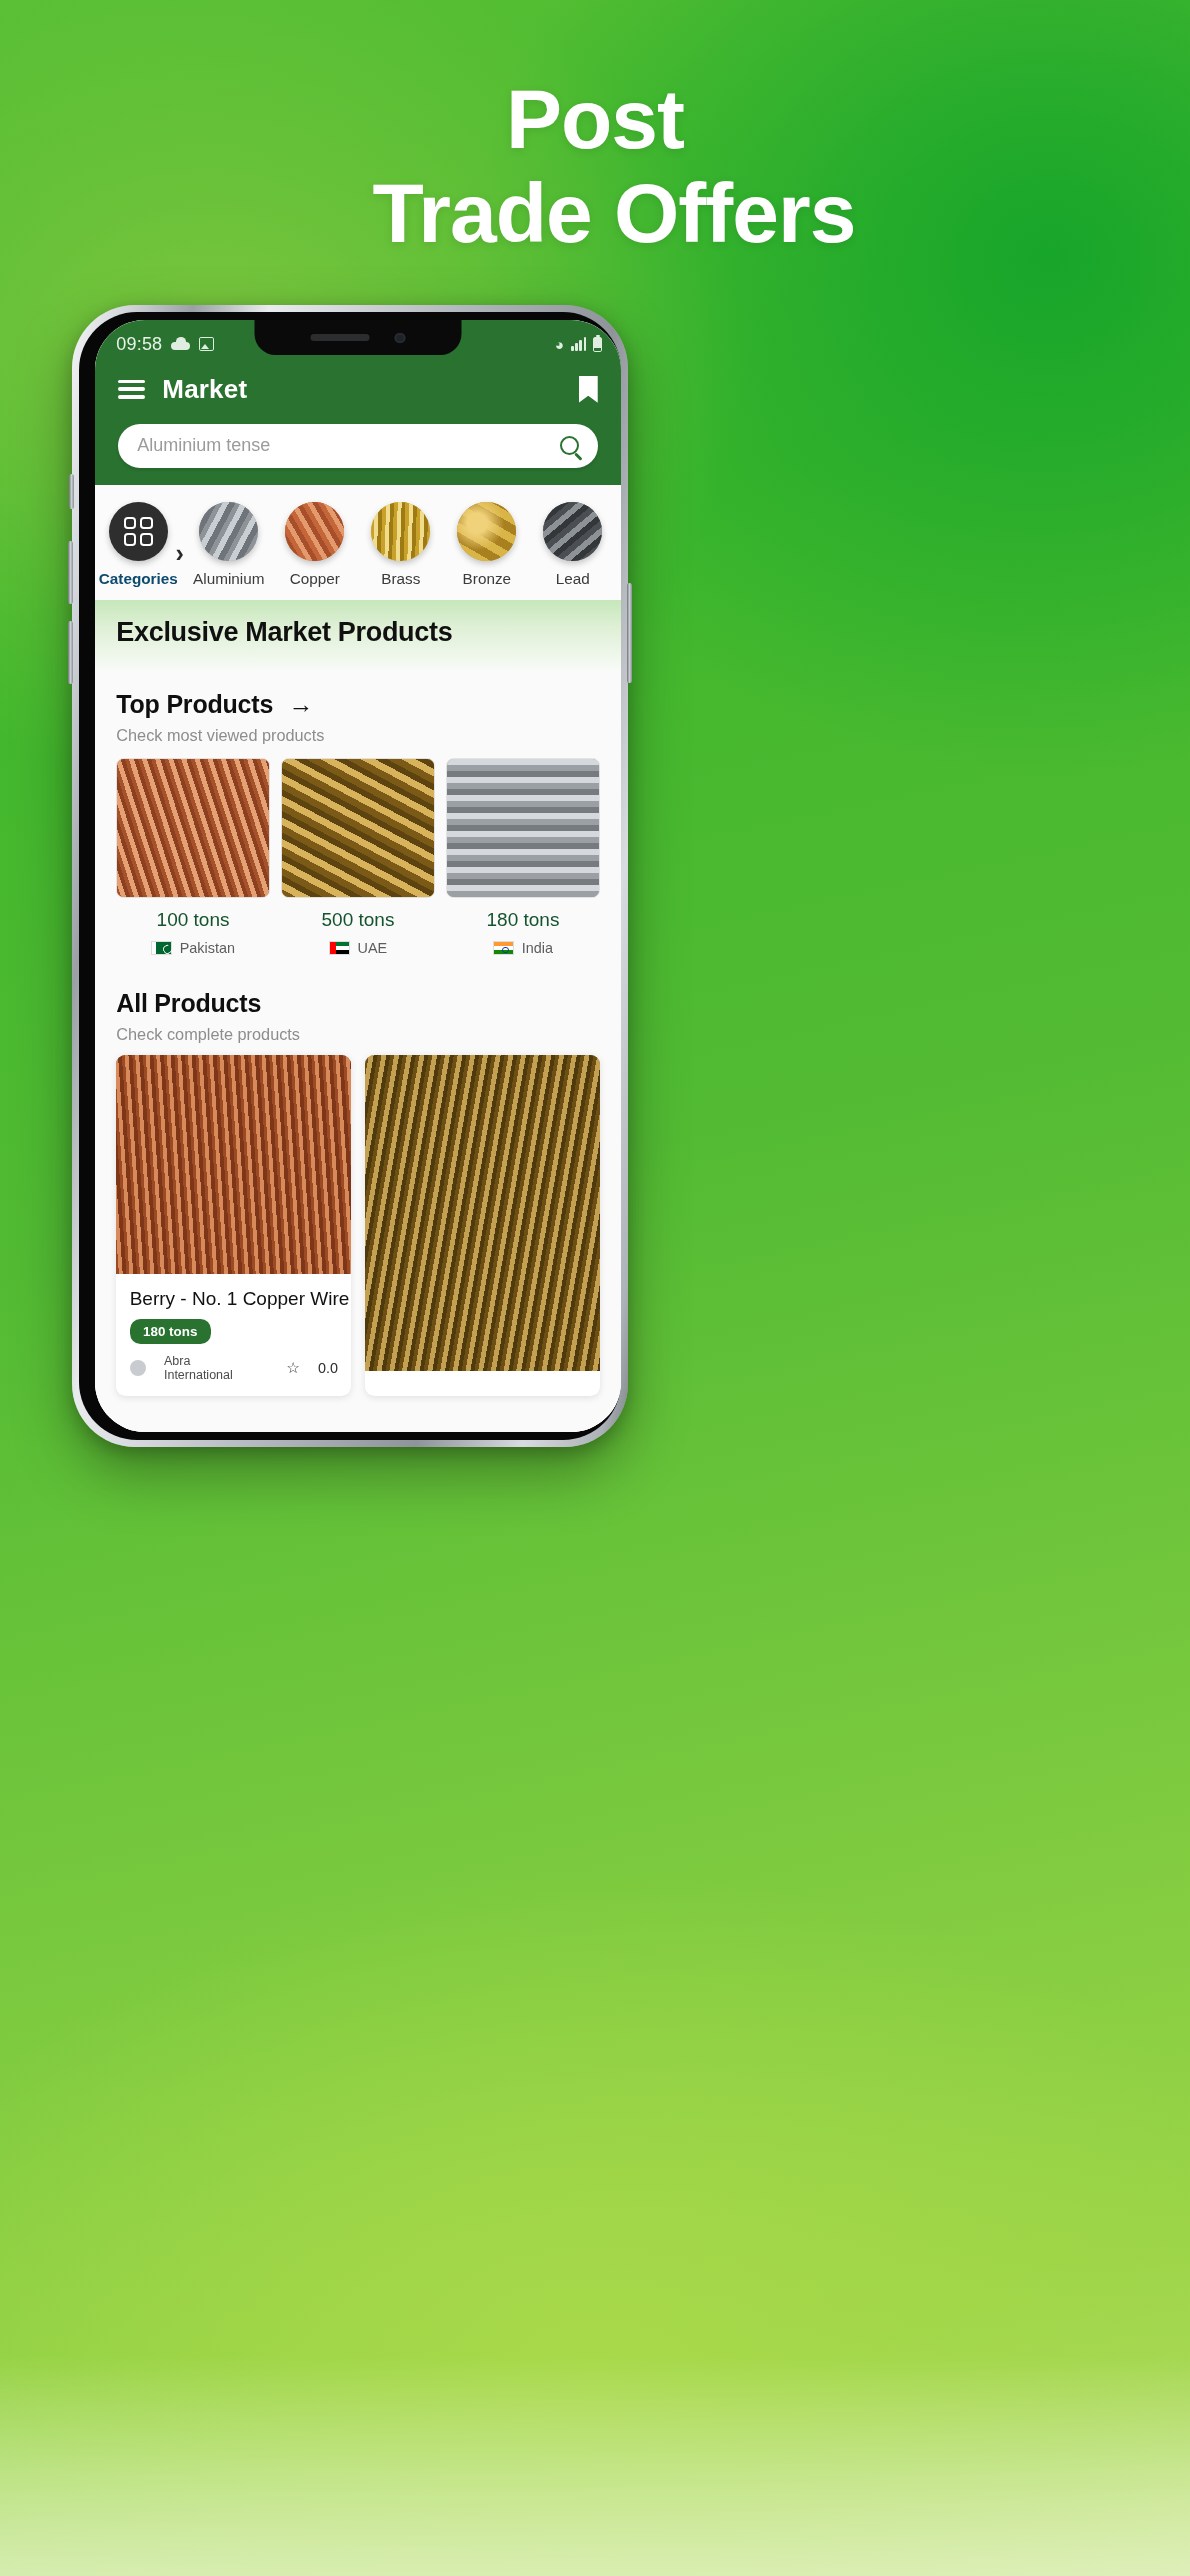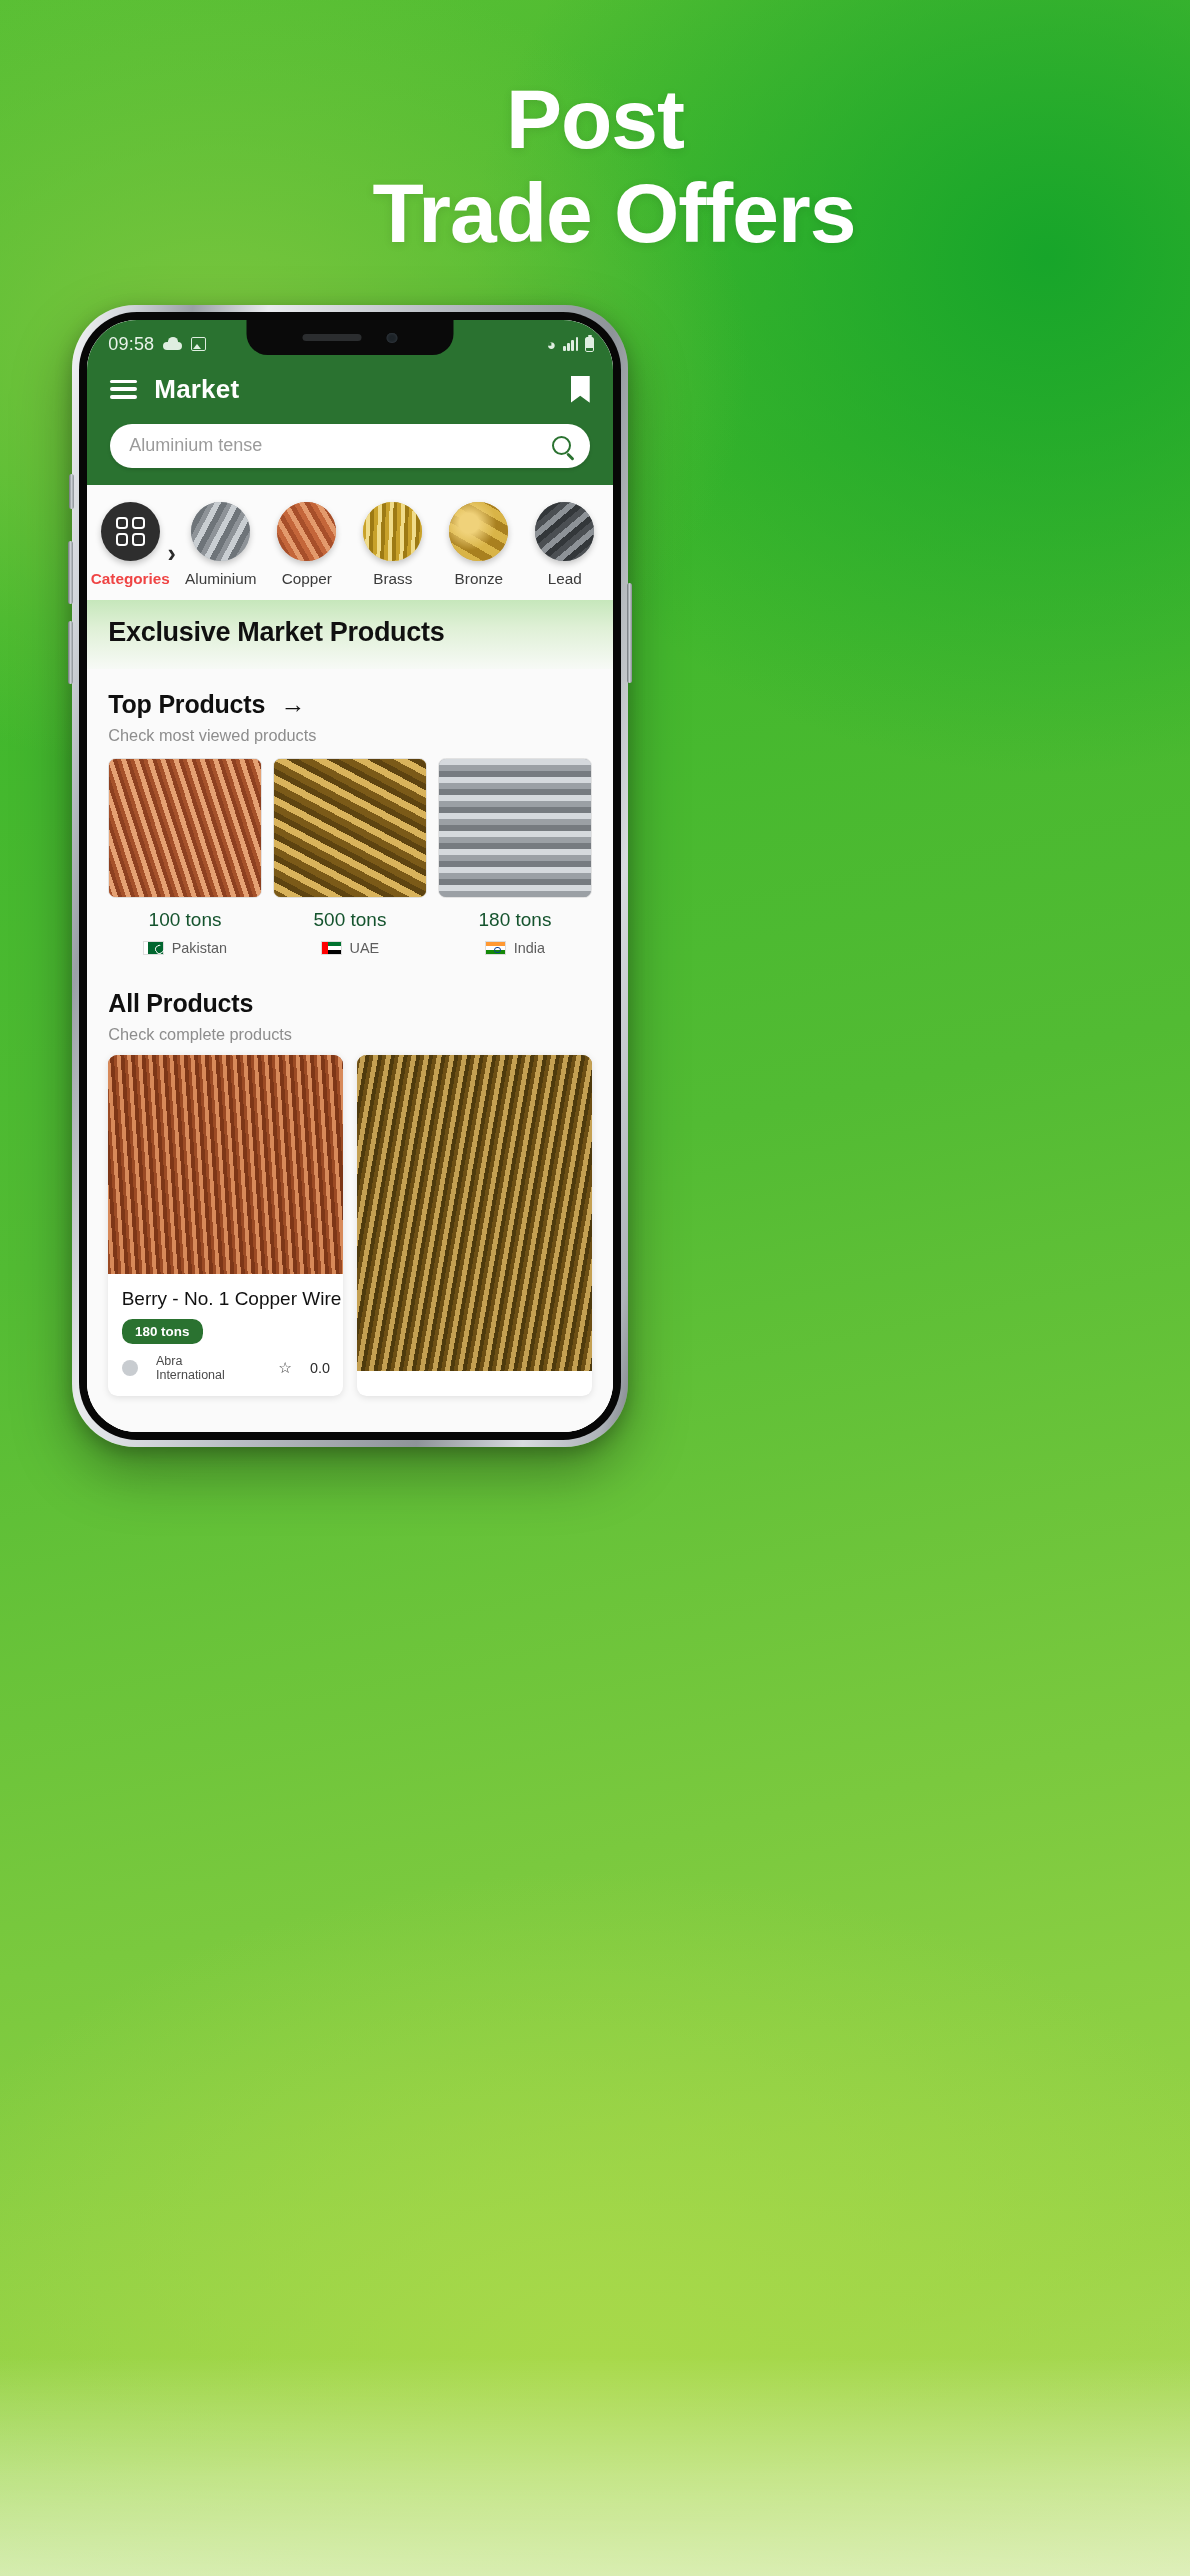--- a/index.html
+++ b/index.html
@@ -59,20 +59,21 @@
     border-radius: 58px;
     background: #070707;
     padding: 8.6px;
   }
   .screen {
     position: relative;
     width: 100%; height: 100%;
     border-radius: 50px;
     overflow: hidden;
     background: #ffffff;
+    margin-left: 8px;
   }
   
   .btn-side { position:absolute; background: linear-gradient(90deg,#6e7479,#c9ced3,#8a9095); border-radius:2.9px; z-index:6;}
   .btn-mute { left:-2.9px; top:169px; width:4.8px; height:35px; }
   .btn-vup  { left:-3.8px; top:236px; width:4.8px; height:63px; }
   .btn-vdn  { left:-3.8px; top:316px; width:4.8px; height:63px; }
   .btn-pwr  { right:-3.8px; top:278px; width:4.8px; height:100px; }
 
   
   .notch {
@@ -134,21 +135,21 @@
   
   .cats { background:#fbfbfb; padding: 17px 0 11.5px 0; display:flex; align-items:flex-start; overflow:hidden; flex:0 0 auto; }
   .cat { width: 86px; flex:0 0 auto; text-align:center; }
   .cat .bubble {
     width:59px; height:59px; border-radius:50%; margin: 0 auto 9.6px auto;
     box-shadow: 0 2.9px 6.7px rgba(0,0,0,.22);
     display:flex; align-items:center; justify-content:center;
     overflow:hidden;
   }
   .cat .lbl { font-size:15.3px; color:#3b3b3b; }
-  .cat.first .lbl { font-weight:bold; color:#ef4444; }
+  .cat.first .lbl { font-weight:bold; color:#0c4a6e; }
   .bubble.dark { background:#2e2e2e; }
   .grid4 { display:grid; grid-template-columns: 12.5px 12.5px; grid-template-rows:12.5px 12.5px; gap:3.8px; }
   .grid4 b { display:block; border:2.3px solid #fff; border-radius:3.8px; }
   .chev { align-self:center; margin: 17px 1.9px 0 -5.7px; color:#2b2b2b; font-size:25px; font-weight:bold; }
 
   .bub-alum { background:
       repeating-linear-gradient(118deg,#8e9398 0 4.8px,#c9ced2 4.8px 10.5px,#6e7479 10.5px 16.3px),
       #9aa0a5; }
   .bub-copper { background:
       repeating-linear-gradient(60deg,#c4663a 0 4.8px,#e39a6c 4.8px 9.6px,#a74f2a 9.6px 14.4px),

